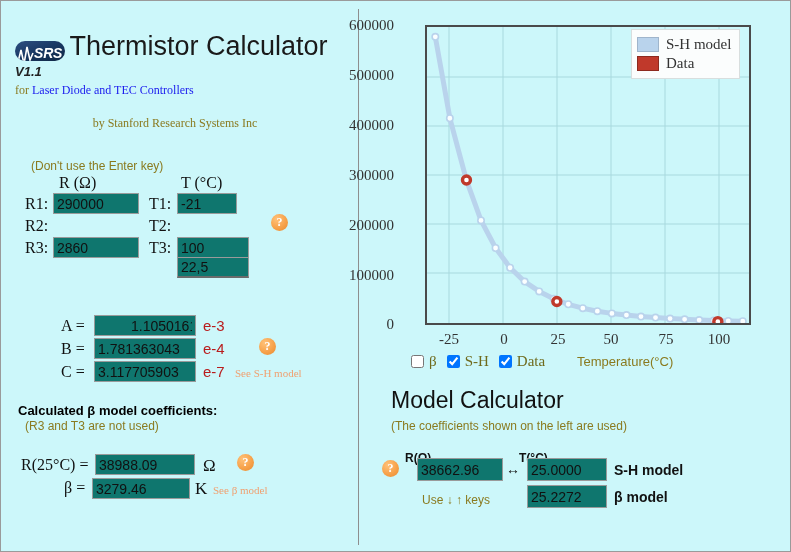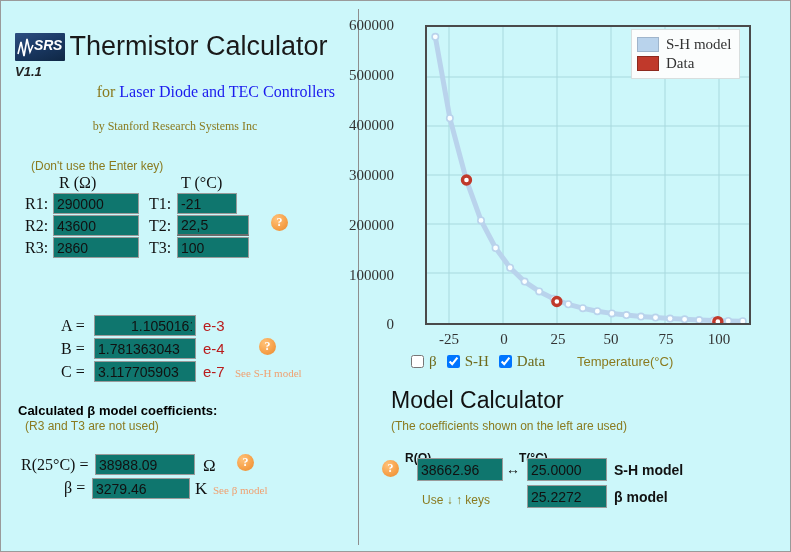--- a/index.html
+++ b/index.html
@@ -20,43 +20,43 @@
     position:absolute;left:357px;top:8px;width:1px;height:536px;
     background:#8e8e8e;
   }
 
   
   #left{position:absolute;left:0;top:0;width:357px;height:552px;}
 
   #header{position:absolute;left:14px;top:30px;width:330px;}
   #logo{
     display:inline-block;vertical-align:-6px;
-    width:50px;height:28px;
+    width:50px;height:20px;
     background:linear-gradient(160deg,#2d4f82 0%,#1b3a66 45%,#0f2744 100%);
     position:relative;overflow:hidden;
-    border-radius:1px;
+    border-radius:11px;
   }
   #logo .srs-text{
     position:absolute;right:3px;top:4px;
     color:#ffffff;font-weight:bold;font-size:14px;
     font-family:"Liberation Sans", sans-serif;
     letter-spacing:-0.3px;font-style:italic;
   }
   #logo .wave{position:absolute;left:2px;top:3px;}
   #app-title{
     font-size:27px;color:#1a1a1a;font-weight:normal;
     font-family:"Liberation Sans", sans-serif;
     vertical-align:baseline;
   }
   #app-version{
     font-size:13px;color:#222;font-style:italic;font-weight:bold;
   }
   #subtitle1{
-    margin-top:3px;text-align:right;width:320px;
-    font-family:"Liberation Serif", serif;font-size:16px;
+    margin-top:3px;text-align:left;width:320px;
+    font-family:"Liberation Serif", serif;font-size:12px;
     color:#8a7a1f;
   }
   #subtitle1 .blue{color:#1a1aee;}
   #subtitle2{
     margin-top:18px;text-align:center;width:320px;
     font-family:Liberation Serif, serif;font-size:12px;
     color:#8a7a1f;
   }
 
   .sec-head{
@@ -89,21 +89,21 @@
     font-size:11px;color:#f0a070;
   }
 
   input.fld{
     position:absolute;box-sizing:border-box;
     background:#0f766e;border:1px solid #9a9a9a;
     font-family:"Liberation Sans", sans-serif;font-size:14px;
     color:#111;padding:1px 3px;height:21px;
     outline:none;
   }
-  input.fld.focused{border-bottom:2px solid #6b6b6b;}
+  input.fld.focused{border-bottom:2px solid #6b6b6b;margin-top:42px;}
 
   .qmark{
     position:absolute;width:17px;height:17px;border-radius:50%;
     background:radial-gradient(circle at 35% 30%,#ffc27a 0%,#f7a24a 55%,#e8892e 100%);
     color:#ffffff;font-size:12px;font-weight:bold;line-height:17px;
     text-align:center;font-family:"Liberation Serif", serif;
     cursor:pointer;user-select:none;
   }
 
   
@@ -204,21 +204,20 @@
     <div class="sec-note" style="left:30px;top:158px;">(Don't use the Enter key)</div>
     <div class="col-head" style="left:58px;top:173px;">R (Ω)</div>
     <div class="col-head" style="left:180px;top:173px;">T (°C)</div>
 
     <div class="row-label" style="left:24px;top:194px;">R1:</div>
     <input class="fld" style="left: 52px; top: 192px; width: 86px;" value="290000">
     <div class="row-label" style="left:148px;top:194px;">T1:</div>
     <input class="fld" style="left: 176px; top: 192px; width: 60px;" value="-21">
 
     <div class="row-label" style="left:24px;top:216px;">R2:</div>
-    <input class="fld" style="left: 52px; top: 214px; width: 86px;" value="43600">
     <div class="row-label" style="left:148px;top:216px;">T2:</div>
     <input class="fld focused" style="left: 176px; top: 214px; width: 72px;" value="22,5">
 
     <div class="row-label" style="left:24px;top:238px;">R3:</div>
     <input class="fld" style="left: 52px; top: 236px; width: 86px;" value="2860">
     <div class="row-label" style="left:148px;top:238px;">T3:</div>
     <input class="fld" style="left: 176px; top: 236px; width: 72px;" value="100">
 
     <div class="qmark" style="left:270px;top:213px;">?</div>
 

